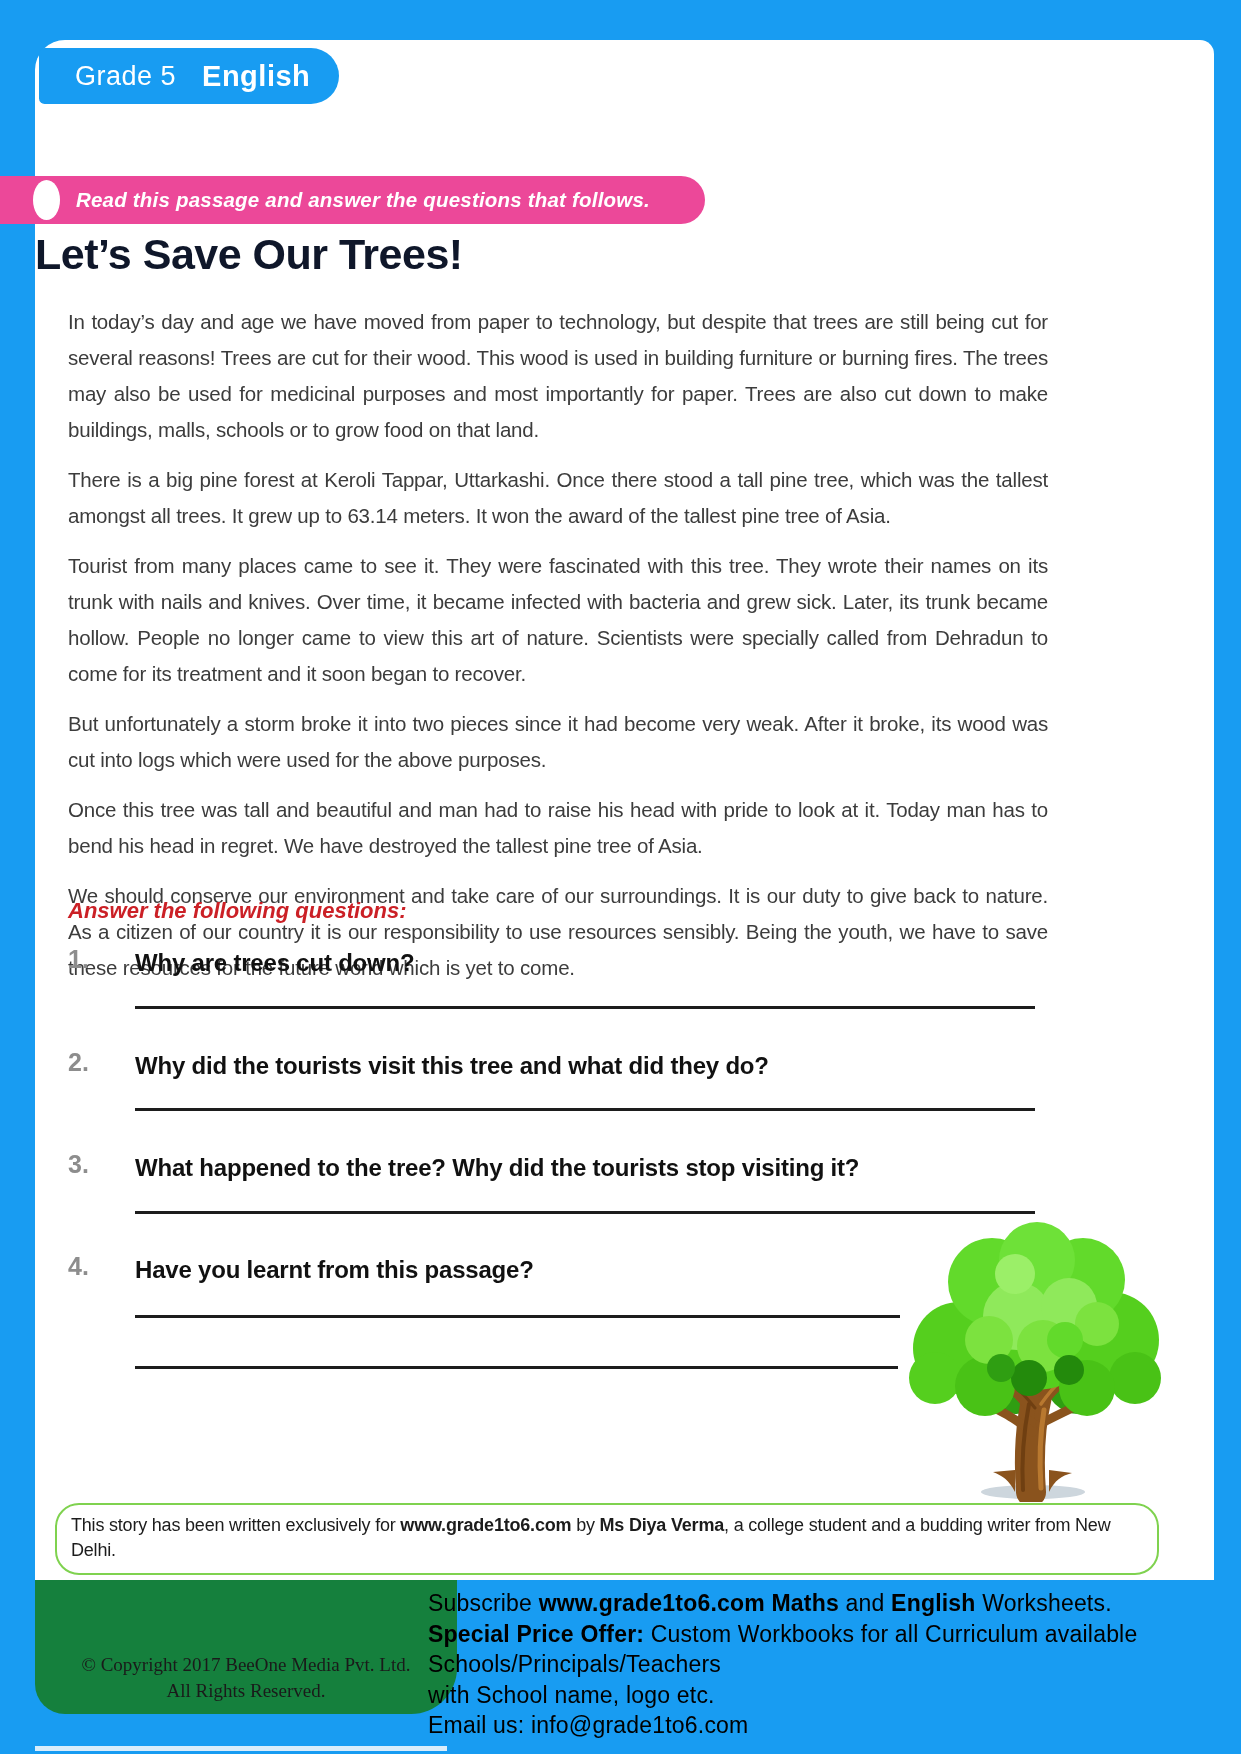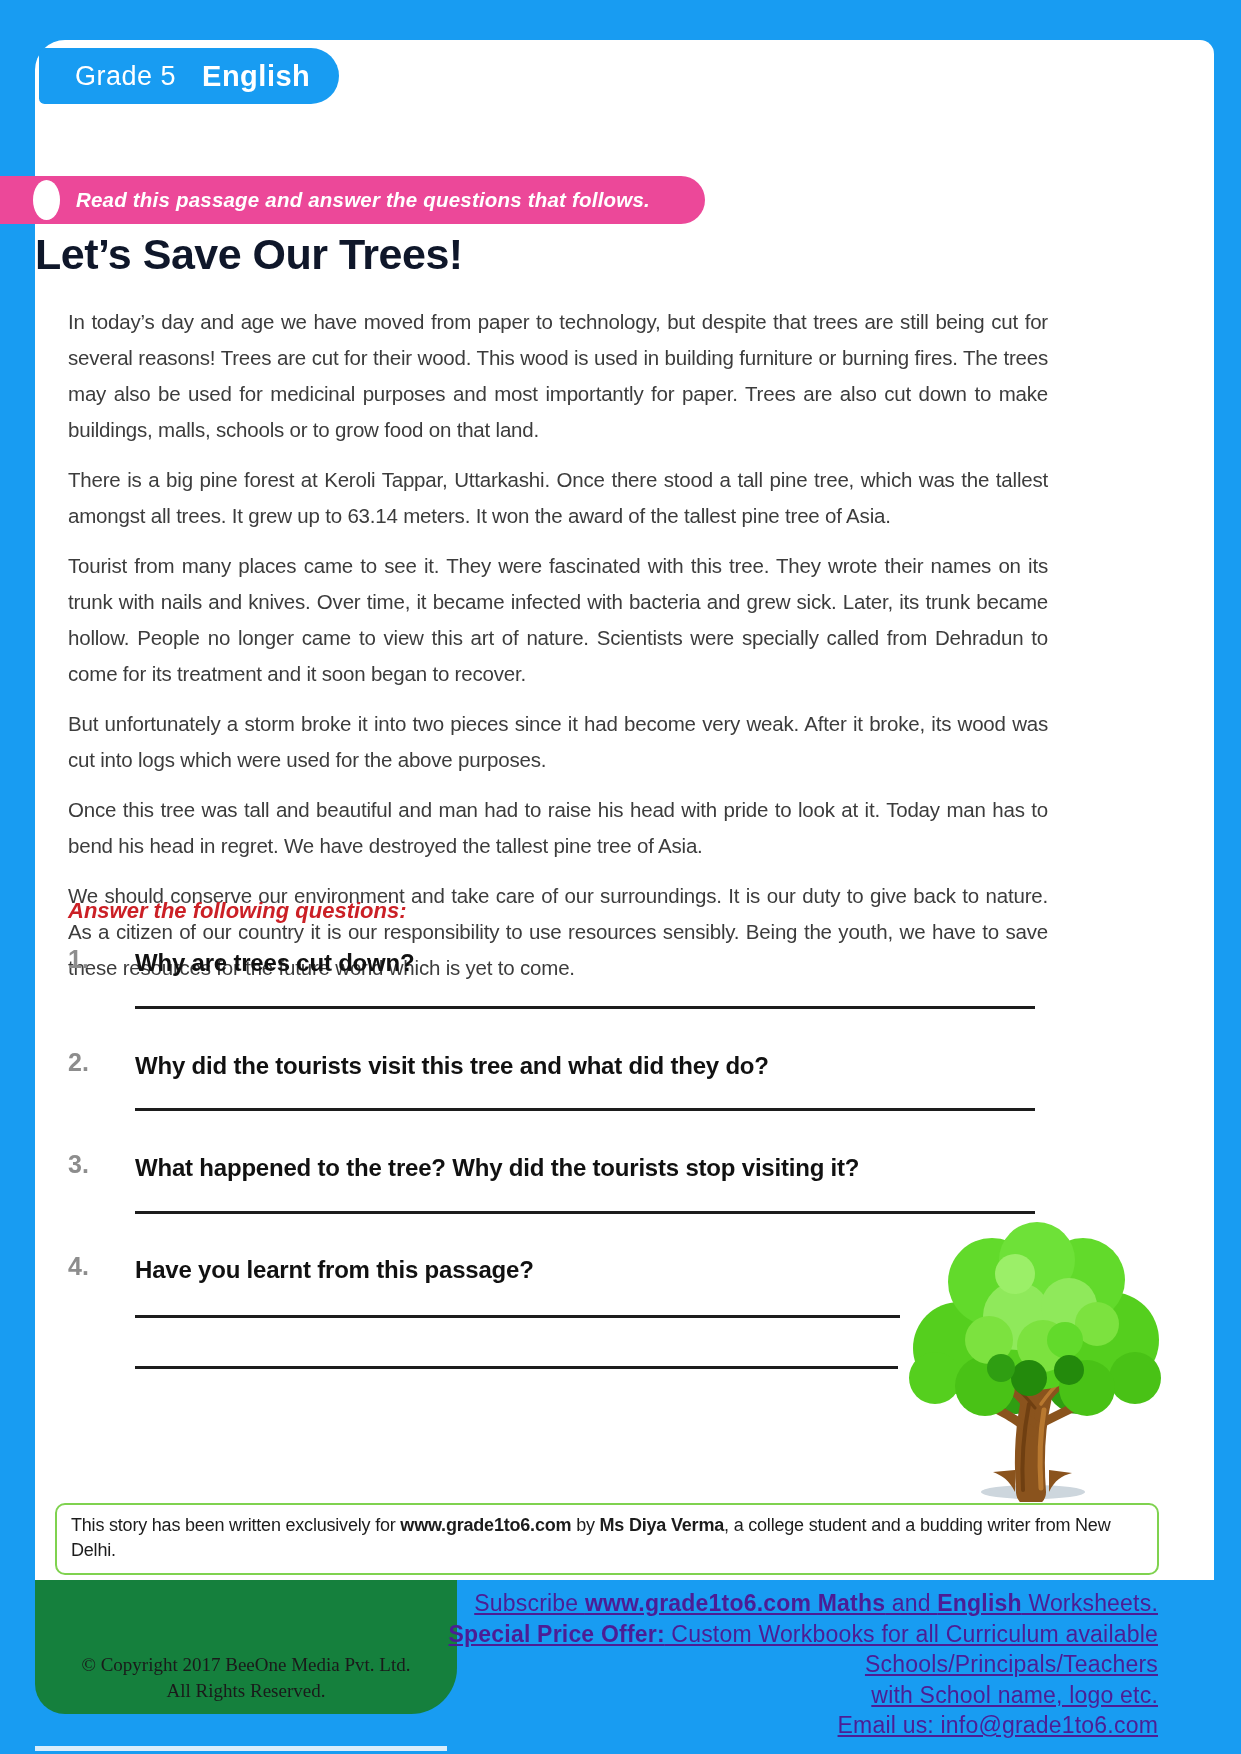--- a/index.html
+++ b/index.html
@@ -103,21 +103,21 @@
     position:absolute;
     left:100px;
     height:2.5px;
     background:#1d1d1d;
   }
   .credit-box{
     position:absolute;
     left:20px;top:1463px;
     width:1104px;
     border:2px solid #7fd24f;
-    border-radius:10px;
+    border-radius:24px;
     padding:8px 14px 10px 14px;
     box-sizing:border-box;
     font-size:18px;line-height:25px;
     color:#1c1c1c;
     letter-spacing:-.2px;
   }
   .credit-box b{font-weight:700;}
   
   .copyright-panel{
     position:absolute;
@@ -129,25 +129,24 @@
     padding-top:72px;
     text-align:center;
     font-family:"Liberation Serif", serif;
     font-size:19px;line-height:26px;
     color:#1a1a1a;
   }
   .footer-block{
     position:absolute;
     left:428px;top:1588px;
     width:730px;
-    text-align:right;
-    color:#4c1d95;
+    text-align:left;
+    color:#000000;
     font-size:23px;line-height:30.5px;
     letter-spacing:.2px;
-    text-decoration:underline;
   }
   .footer-block b{font-weight:700;}
   .bottom-strip{
     position:absolute;
     left:35px;top:1746px;
     width:412px;height:5px;
     background:#d9edfb;
   }
   .tree{
     position:absolute;

